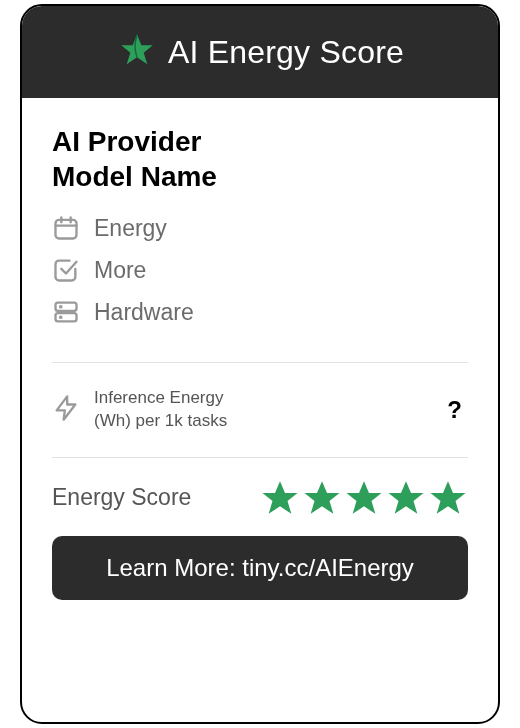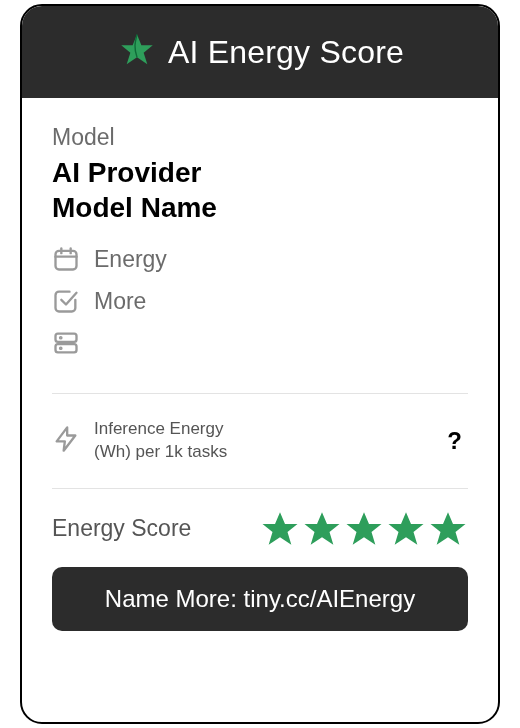--- a/index.html
+++ b/index.html
@@ -133,21 +133,20 @@
     <span class="leaf-icon">
       <svg width="42" height="42" viewBox="0 0 24 24" fill="none">
         <path d="M12 2 L14.5 8.2 L21 8.2 L15.8 12.4 L17.9 19 L12 15 L6.1 19 L8.2 12.4 L3 8.2 L9.5 8.2 Z" fill="#2e9e5b"></path>
         <path d="M12 2 C11 6 10 9 12 15" stroke="#0e6b38" stroke-width="0.8" fill="none"></path>
       </svg>
     </span>
     <span class="header-title">AI Energy Score</span>
   </div>
 
   <div class="body">
-    <div class="model-label">Model</div>
     <div class="provider">AI Provider</div>
     <div class="model-name">Model Name</div>
 
     <div class="meta-list">
       <div class="meta-row">
         <span class="icon">
           <svg width="28" height="28" viewBox="0 0 24 24" fill="none" stroke="#9a9a9a" stroke-width="2" stroke-linecap="round" stroke-linejoin="round">
             <rect x="3" y="5" width="18" height="16" rx="3"></rect>
             <line x1="3" y1="10" x2="21" y2="10"></line>
             <line x1="8" y1="3" x2="8" y2="7"></line>
@@ -167,20 +166,21 @@
       </div>
       <div class="meta-row">
         <span class="icon">
           <svg width="28" height="28" viewBox="0 0 24 24" fill="none" stroke="#9a9a9a" stroke-width="2" stroke-linecap="round" stroke-linejoin="round">
             <rect x="3" y="4" width="18" height="7" rx="2"></rect>
             <rect x="3" y="13" width="18" height="7" rx="2"></rect>
             <circle cx="7.5" cy="7.5" r="0.6" fill="#9a9a9a"></circle>
             <circle cx="7.5" cy="16.5" r="0.6" fill="#9a9a9a"></circle>
           </svg>
         </span>
+        <span>Hardware</span>
       </div>
     </div>
 
     <hr class="divider">
 
     <div class="inference-row">
       <span class="icon">
         <svg width="28" height="28" viewBox="0 0 24 24" fill="none" stroke="#9a9a9a" stroke-width="2" stroke-linecap="round" stroke-linejoin="round">
           <polygon points="13 2 4 14 11 14 10 22 20 9 13 9 13 2"></polygon>
         </svg>
@@ -218,15 +218,15 @@
             </svg>
           </span>
         <span>
             <svg width="40" height="40" viewBox="0 0 24 24">
               <polygon points="12 2 15 9 22.5 9 16.5 13.8 18.8 21.5 12 17 5.2 21.5 7.5 13.8 1.5 9 9 9" fill="#2e9e5b"></polygon>
             </svg>
           </span>
       </div>
     </div>
 
-    <button class="learn-btn">Name More: tiny.cc/AIEnergy</button>
+    <button class="learn-btn">Learn More: tiny.cc/AIEnergy</button>
   </div>
 </div>
 
 </body></html>

